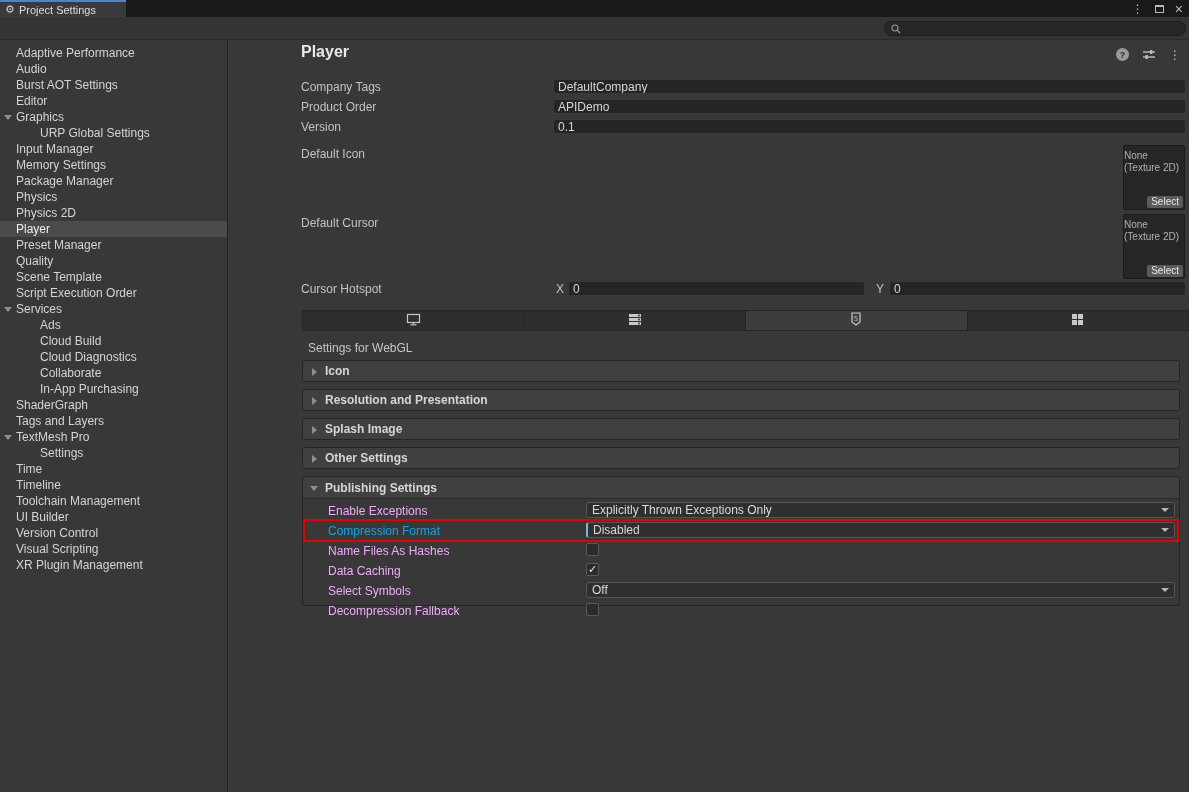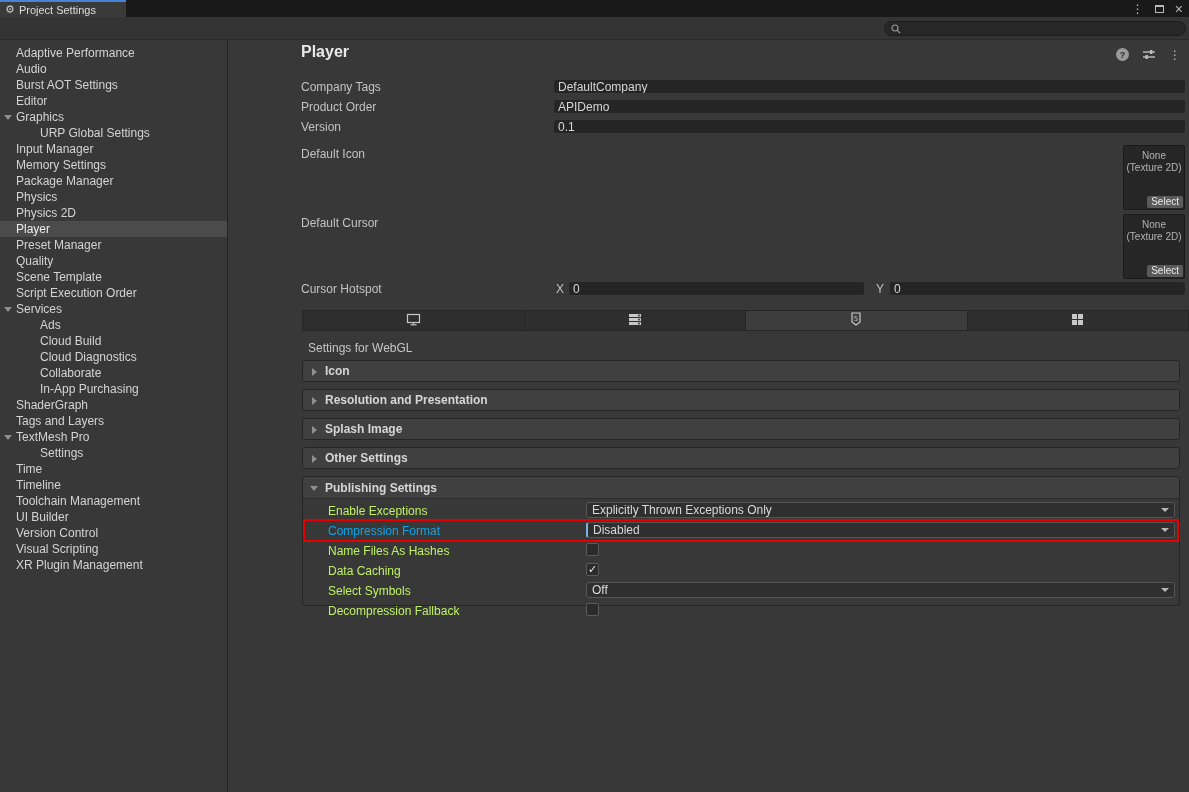--- a/index.html
+++ b/index.html
@@ -47,21 +47,21 @@
   .flabel { position:absolute; left:13px; top:1px; font-size:12px; color:#c2c2c2; white-space:nowrap; }
   .tfield {
     position:absolute; left:265px; right:3px; top:0; height:15px;
     background:#252525; border:1px solid #3a3a3a; border-radius:3px; box-sizing:border-box;
     color:#d6d6d6; font-size:12px; padding:0 4px; outline:none; font-family:inherit;
   }
   .texlabel { position:absolute; left:13px; font-size:12px; color:#c2c2c2; }
   .texbox {
     position:absolute; left:835px; width:62px; height:65px;
     background:#262626; border:1px solid #1b1b1b; border-radius:2px; box-sizing:border-box;
-    text-align:center; color:#b2b2b2; font-size:10px; line-height:12px; padding-top:4px;
+    text-align:left; color:#b2b2b2; font-size:10px; line-height:12px; padding-top:4px;
   }
   .selbtn { position:absolute; right:1px; bottom:1px; background:#5a5a5a; color:#e9e9e9; font-size:10px; line-height:12px; padding:0 4px; border-radius:2px; }
   .hs-x { left:280px; width:297px; right:auto; }
   .hs-y { left:601px; }
   .axis-label { position:absolute; top:1px; font-size:12px; color:#c2c2c2; }
   
   .tabbar { position:absolute; left:14px; top:270px; right:0; height:21px; display:flex; background:#2d2d2d; border:1px solid #262626; box-sizing:border-box; }
   .ptab { flex:1; display:flex; align-items:center; justify-content:center; background:#2e2e2e; border-right:1px solid #252525; cursor:default; }
   .ptab:last-child { border-right:none; }
   .ptab.selected { background:#3d3d3d; }
@@ -70,21 +70,21 @@
   .section { position:absolute; left:14px; width:878px; box-sizing:border-box; }
   .sec-header {
     height:22px; background:#404040; border:1px solid #252525; border-radius:3px; box-sizing:border-box;
     display:flex; align-items:center; padding-left:22px; font-size:12px; font-weight:bold; color:#d6d6d6; position:relative;
   }
   .section.expanded { border:1px solid #252525; border-radius:3px; background:#383838; }
   .section.expanded .sec-header { border:none; border-bottom:1px solid #2c2c2c; border-radius:3px 3px 0 0; }
   .arrow-r { position:absolute; left:9px; top:7px; width:0; height:0; border-top:4px solid transparent; border-bottom:4px solid transparent; border-left:5px solid #8f8f8f; }
   .arrow-d { position:absolute; left:7px; top:9px; width:0; height:0; border-left:4px solid transparent; border-right:4px solid transparent; border-top:5px solid #8f8f8f; }
   .pub-row { position:absolute; left:0; right:0; height:20px; }
-  .pub-label { position:absolute; left:25px; top:3px; font-size:12px; color:#bef264; white-space:nowrap; }
+  .pub-label { position:absolute; left:25px; top:3px; font-size:12px; color:#f0abfc; white-space:nowrap; }
   .pub-label.hl { color:#0ea5e9; }
   .dropdown {
     position:absolute; left:283px; right:4px; top:1px; height:16px;
     background:#2f2f2f; border:1px solid #555555; border-radius:3px; box-sizing:border-box;
     font-size:12px; color:#d8d8d8; padding-left:5px; line-height:14px; cursor:default;
   }
   .dropdown.focus-blue { border-left:2px solid #7fb2e2; }
   .dd-arrow { position:absolute; right:5px; top:5px; width:0; height:0; border-left:4px solid transparent; border-right:4px solid transparent; border-top:4px solid #b5b5b5; }
   .checkbox {
     position:absolute; left:283px; top:2px; width:13px; height:13px;

